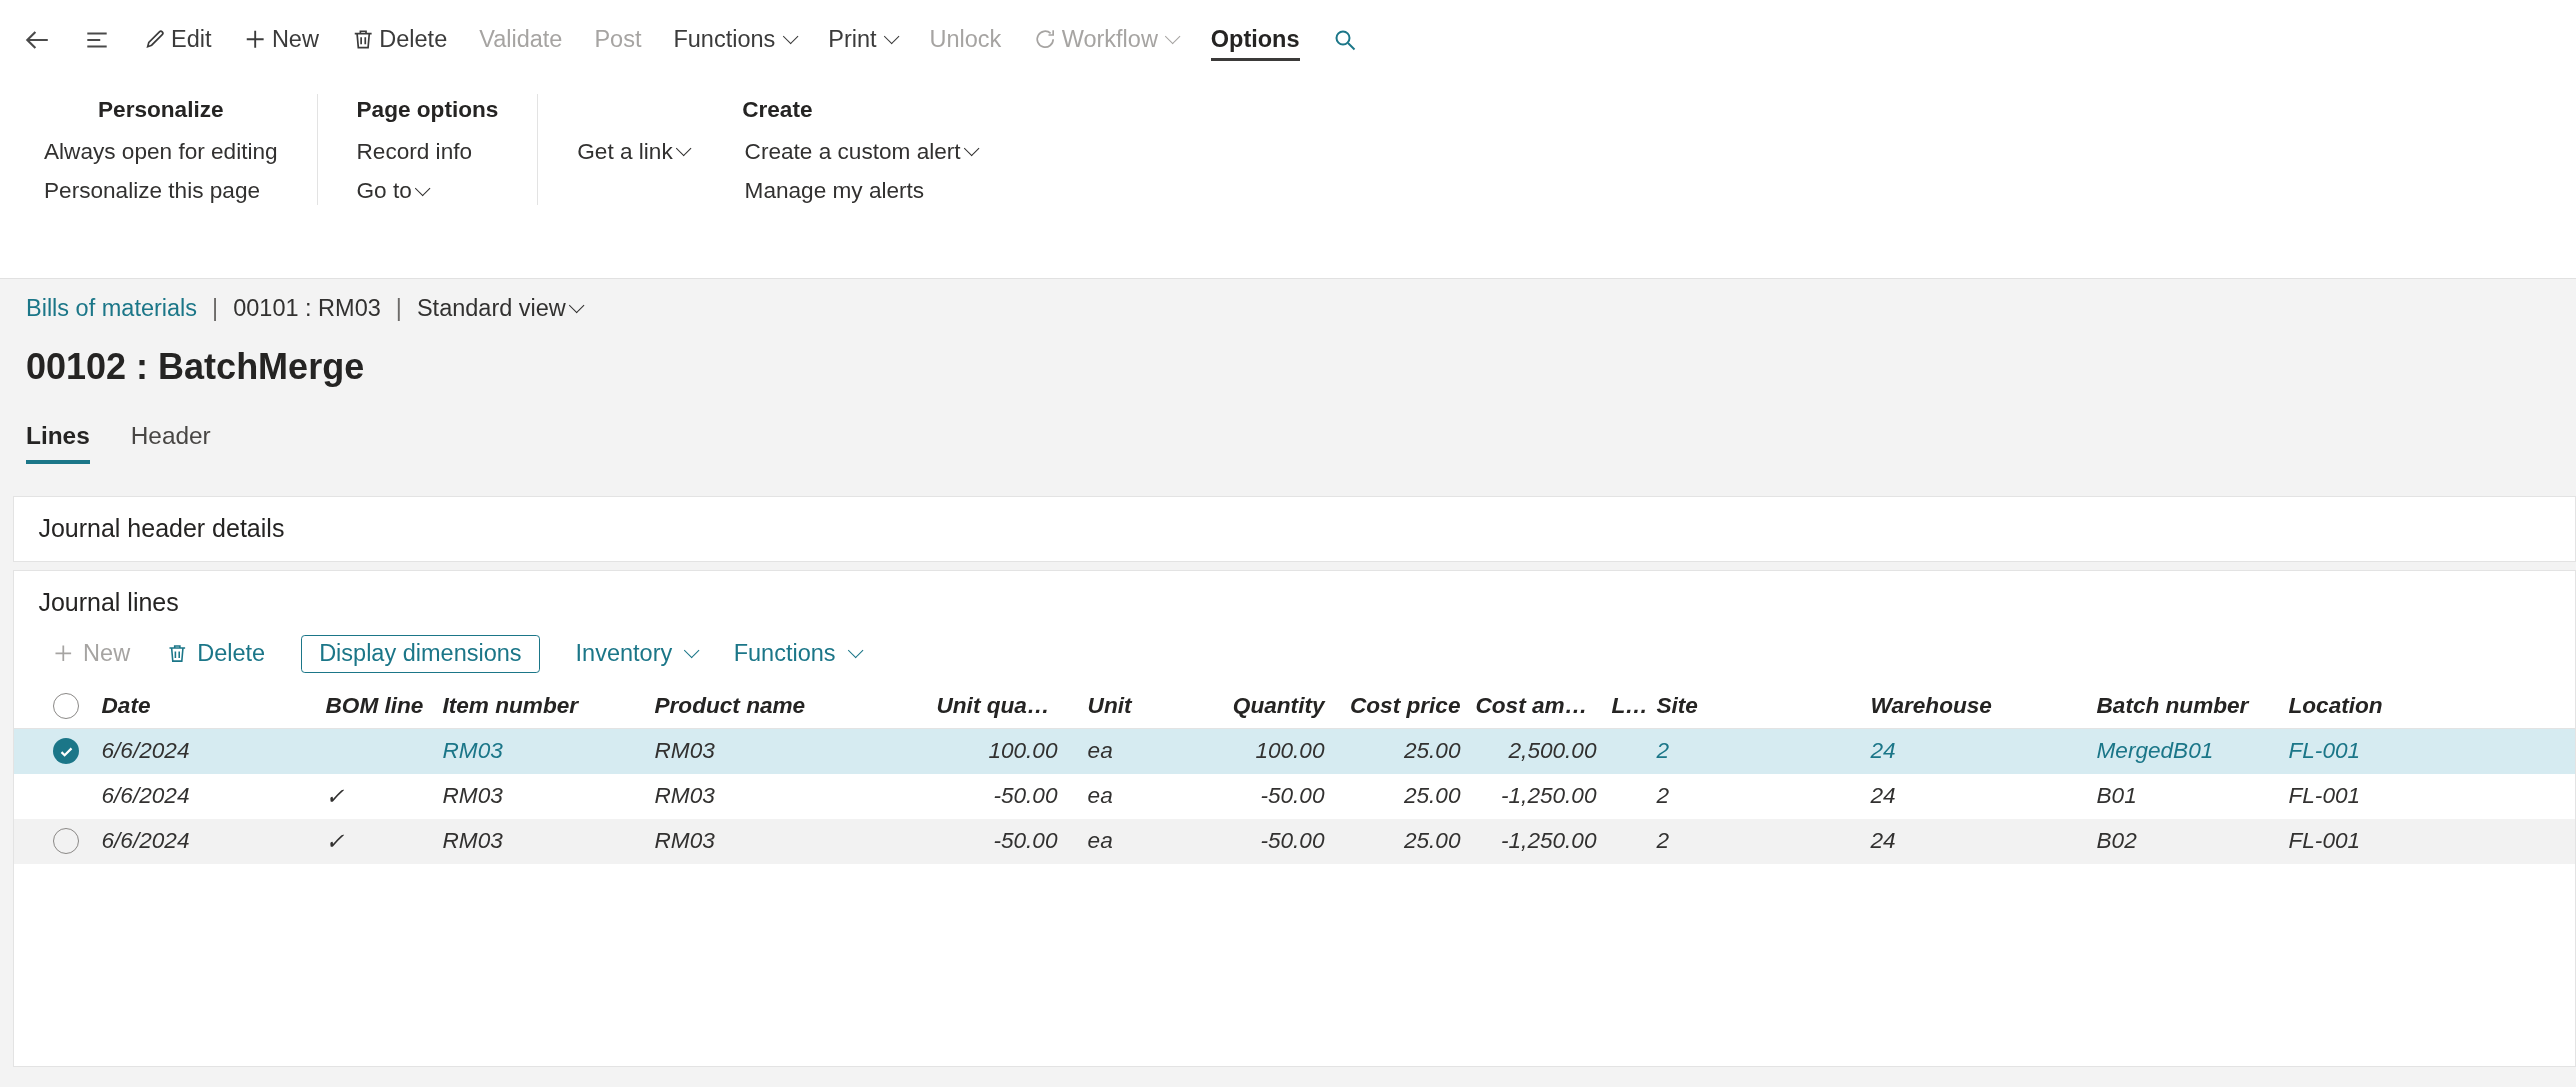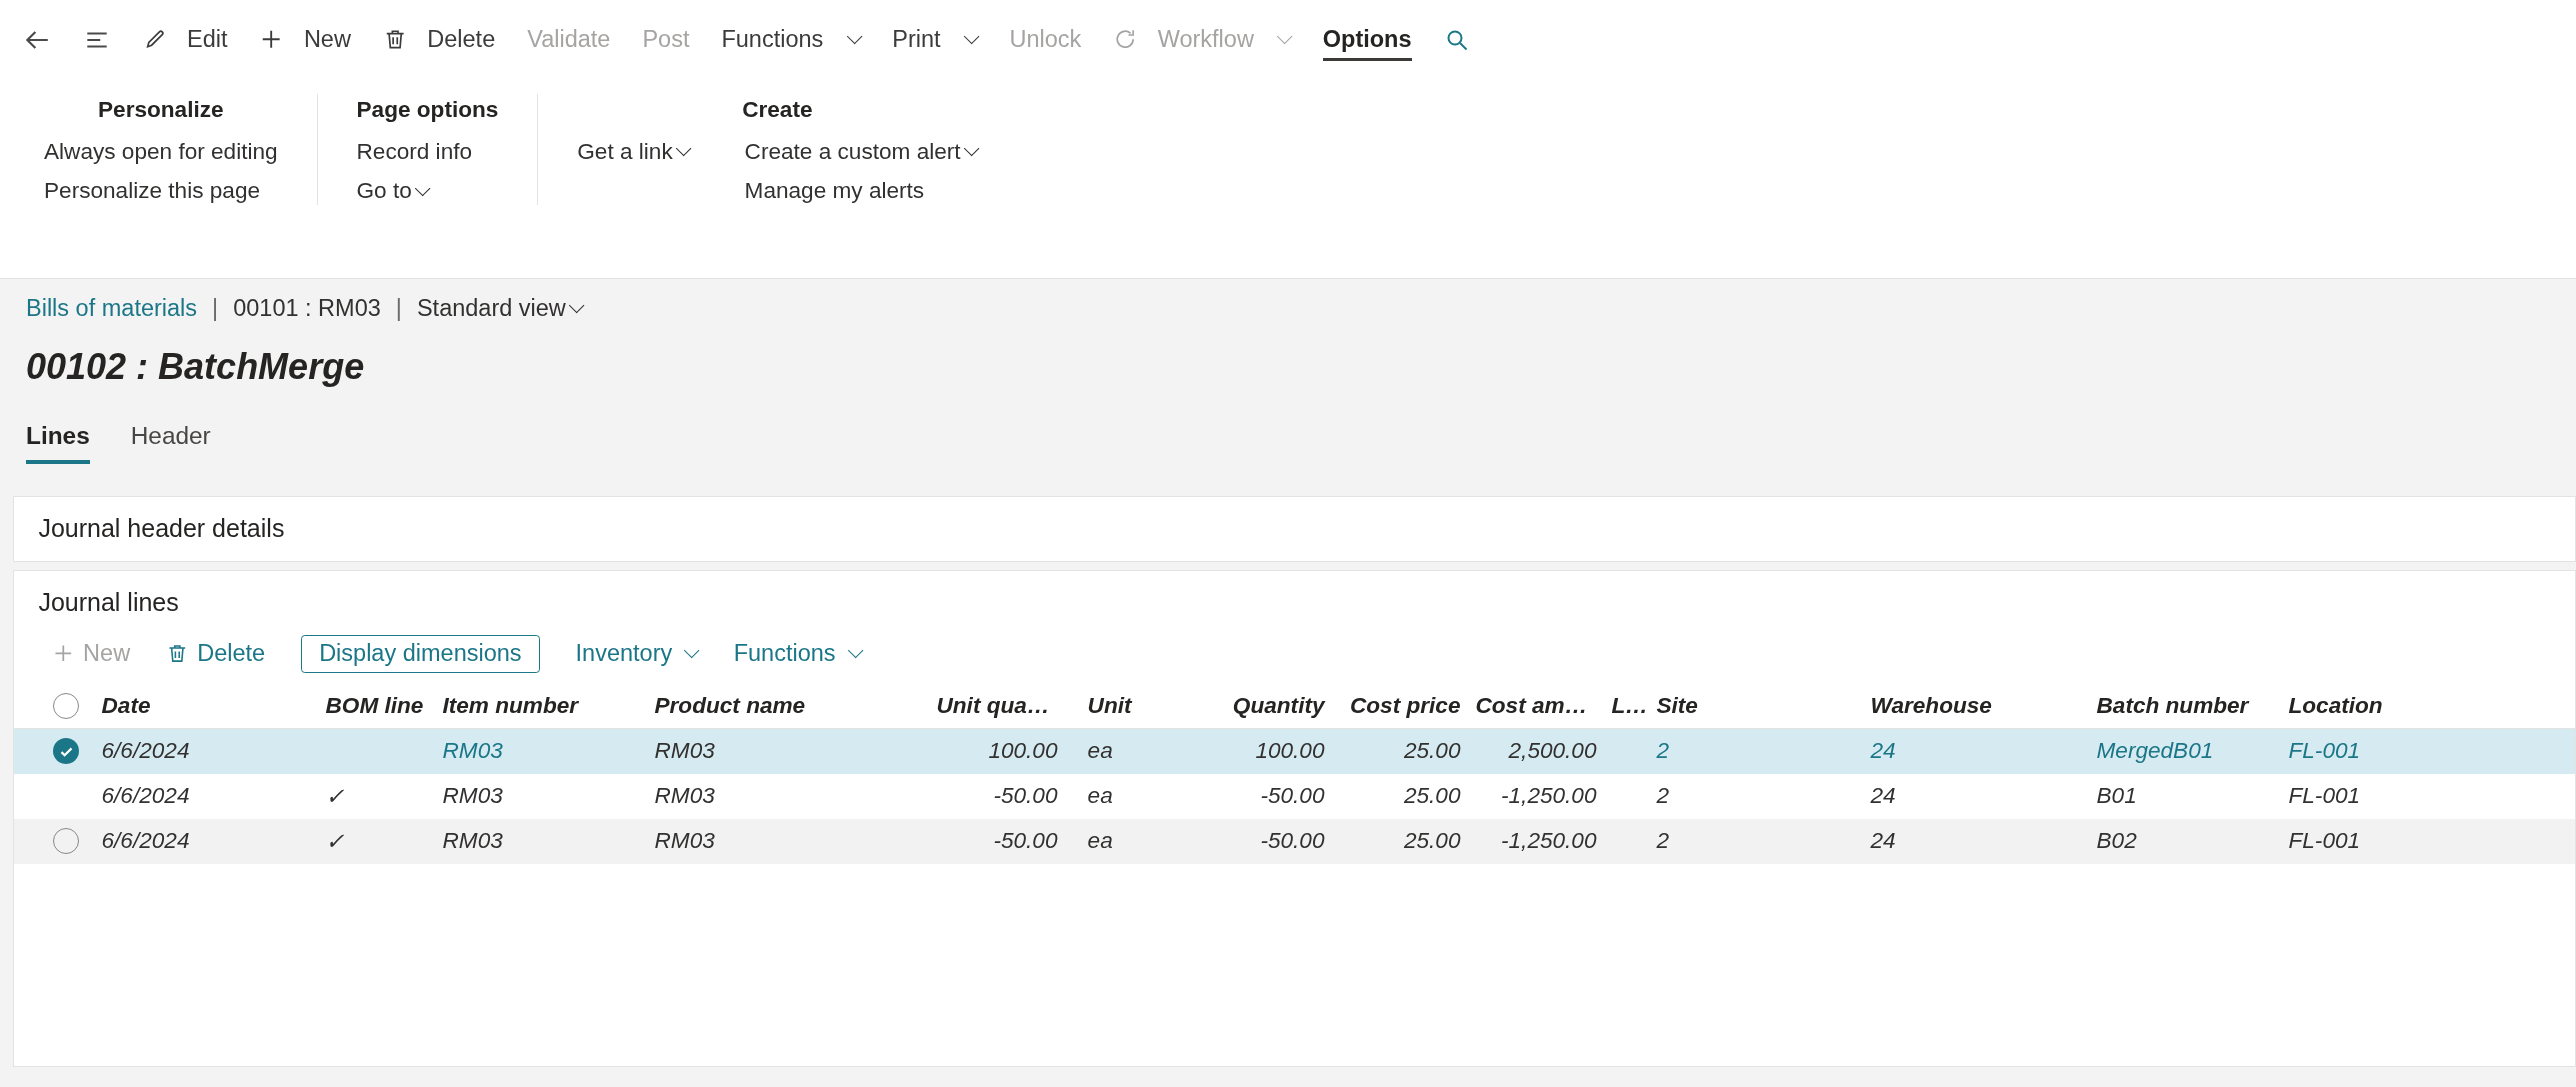--- a/index.html
+++ b/index.html
@@ -3,41 +3,41 @@
 <meta charset="utf-8">
 <style>
   html,body{margin:0;padding:0;}
   body{width:2576px;height:1087px;background:#f3f3f3;font-family:"Liberation Sans",sans-serif;color:#323130;overflow:hidden;}
   .root{position:relative;width:2576px;height:1087px;}
 
   
   .app-header{background:#ffffff;border-bottom:0.9px solid #e1e1e1;height:279px;box-sizing:border-box;}
   .action-bar{display:flex;align-items:center;height:79px;padding-left:22.6px;gap:32px;font-size:23.5px;}
   .icon-btn{display:inline-flex;align-items:center;color:#4a4a4a;}
-  .ab-item{display:inline-flex;align-items:center;gap:20px;color:#3b3b3b;white-space:nowrap;text-align:right;}
+  .ab-item{display:inline-flex;align-items:center;gap:4px;color:#3b3b3b;white-space:nowrap;text-align:right;}
   .ab-item.disabled{color:#a6a4a2;}
   .ab-item.selected{font-weight:700;color:#252423;border-bottom:3.8px solid #3b3a39;padding-bottom:4.7px;margin-bottom:-8.5px;}
   .chev{display:inline-block;width:10.3px;height:10.3px;border-right:1.9px solid currentColor;border-bottom:1.9px solid currentColor;transform:rotate(45deg);margin-left:5.6px;margin-top:-5.6px;}
   svg{display:block;}
 
   .ribbon{display:flex;align-items:flex-end;padding-left:44px;margin-top:11.3px;}
   .rb-group{display:flex;flex-direction:column;}
   .rb-title{font-weight:700;font-size:22.6px;text-align:center;margin-bottom:15px;color:#252423;}
   .rb-cols{display:flex;gap:55px;}
   .rb-col{display:flex;flex-direction:column;gap:11.3px;font-size:22.6px;}
   .rb-item{display:inline-flex;align-items:center;color:#323130;line-height:28px;white-space:nowrap;}
   .rb-divider{width:0.9px;background:#e3e3e3;height:111px;margin:3.8px 39px 0 39px;}
 
   
   .page-head{padding:15px 0 0 26px;}
   .breadcrumb{display:flex;align-items:center;font-size:23.5px;line-height:28px;gap:15px;}
   .crumb-link{color:#1b7688;}
   .crumb-sep{color:#6d6b69;}
   .crumb-text{color:#323130;display:inline-flex;align-items:center;}
-  .page-title{font-size:36px;font-weight:700;color:#252423;margin-top:24.4px;font-style:italic;}
+  .page-title{font-size:36px;font-weight:700;color:#252423;margin-top:24.4px;}
   .tabs{display:flex;gap:41px;margin-top:34px;font-size:24.4px;}
   .tab{padding-bottom:9.4px;color:#484644;}
   .tab.selected{color:#252423;font-weight:600;border-bottom:4.7px solid #1b7688;}
 
   
   .panel{background:#ffffff;border:0.9px solid #e3e3e3;margin-left:13px;box-sizing:border-box;}
   .panel-a{margin-top:32px;height:66px;display:flex;align-items:center;padding-left:24.4px;font-size:25px;color:#252423;}
   .panel-b{margin-top:8.5px;height:497px;overflow:hidden;}
   .pb-title{padding:17px 0 0 24.4px;font-size:25px;color:#252423;}
 

